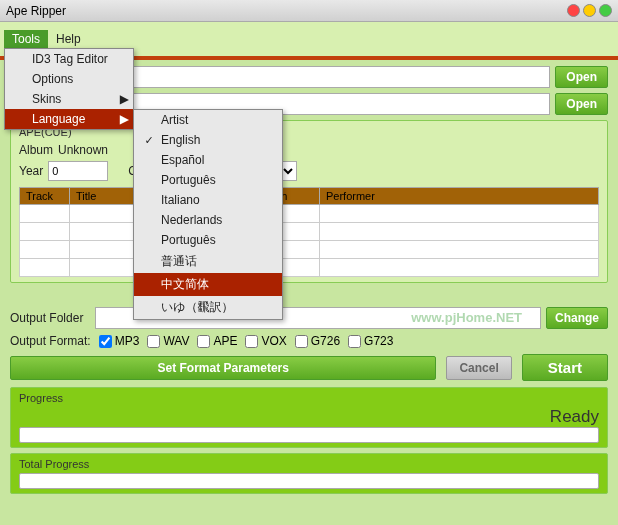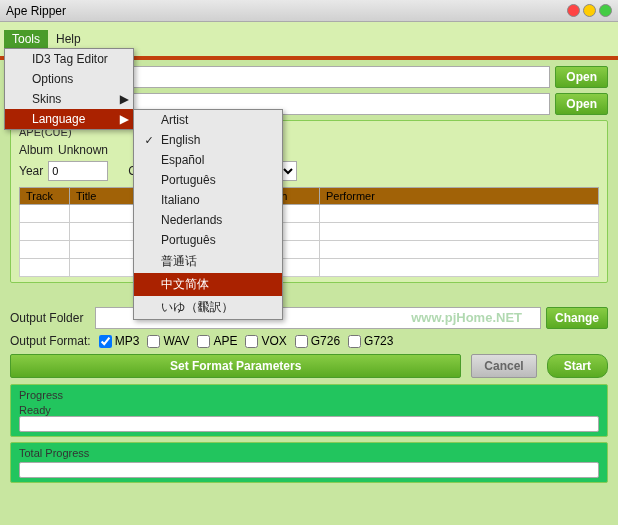--- a/index.html
+++ b/index.html
@@ -208,30 +208,30 @@
       padding: 4px 12px;
       cursor: pointer;
       font-size: 12px;
       border-radius: 2px;
     }
     .start-btn {
       background: linear-gradient(to bottom, #88cc44, #5aaa22);
       border: 1px solid #4a9c2a;
       color: white;
       font-weight: bold;
-      padding: 4px 16px;
-      cursor: pointer;
-      font-size: 12px;
-      border-radius: 10px;
+      padding: 4px 25px;
+      cursor: pointer;
+      font-size: 15px;
+      border-radius: 2px;
     }
 
     
     .progress-section {
       border: 1px solid #88cc55;
-      background: #22c55e;
+      background: #84cc16;
       padding: 4px 8px;
       margin-bottom: 5px;
       border-radius: 2px;
     }
     .progress-title {
       font-size: 11px;
       color: #333;
       margin-bottom: 3px;
     }
     .progress-bar-outer {
@@ -239,22 +239,23 @@
       border: 1px solid #aaa;
       background: white;
       border-radius: 2px;
     }
     .progress-bar-inner {
       height: 100%;
       background: #88cc44;
       width: 0%;
     }
     .progress-status {
-      font-size: 11px;
+      font-size: 17px;
       color: #333;
+      text-align: right;
     }
     .dropdown-item {
       padding: 3px 20px 3px 8px;
       cursor: pointer;
       display: flex;
       align-items: center;
       gap: 5px;
       color: #222;
       font-size: 12px;
       position: relative;

